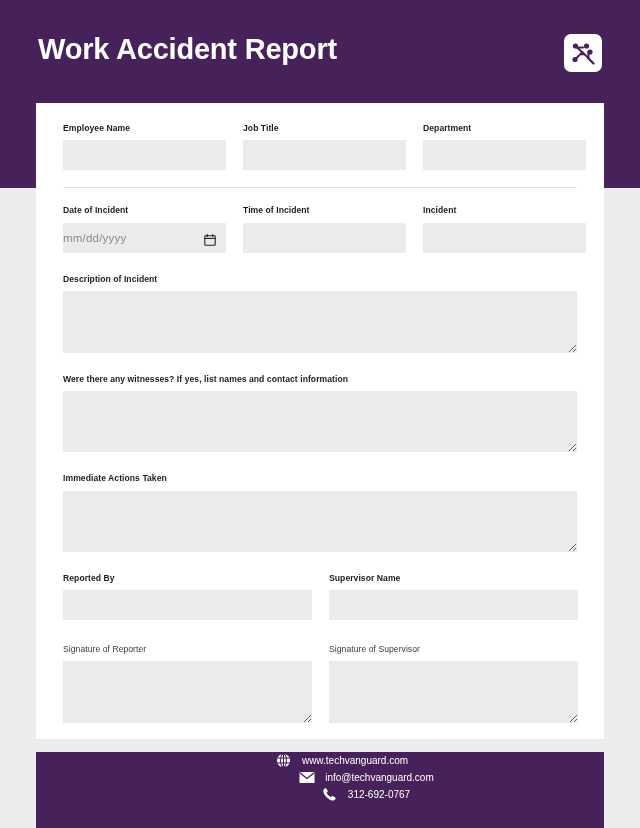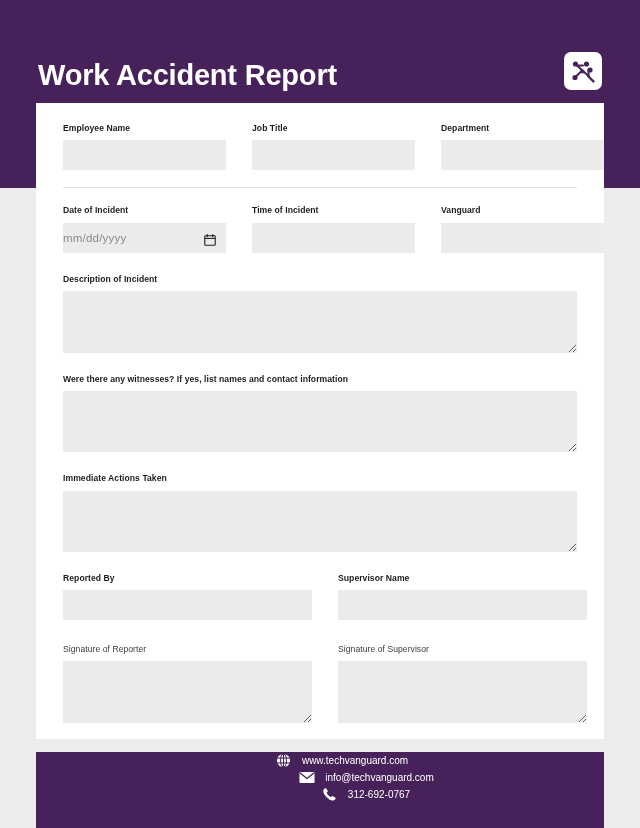--- a/index.html
+++ b/index.html
@@ -29,21 +29,21 @@
     background: #472159;
   }
 
   .header-inner {
     position: absolute;
     left: 38px;
     top: 34px;
     right: 38px;
     height: 56px;
     display: flex;
-    align-items: flex-end;
+    align-items: flex-start;
     justify-content: space-between;
   }
 
   .doc-title {
     color: #ffffff;
     font-size: 29px;
     font-weight: bold;
     letter-spacing: -0.2px;
     line-height: 1.05;
     white-space: nowrap;
@@ -81,21 +81,21 @@
     position: absolute;
     left: 36px;
     top: 103px;
     width: 568px;
     background: #ffffff;
     padding: 20px 27px 16px 27px;
   }
 
   .row {
     display: flex;
-    gap: 26px;
+    gap: 17px;
   }
 
   .field { margin-bottom: 0; }
 
   .field-label {
     font-size: 8.6px;
     font-weight: bold;
     color: #1c1c1c;
     line-height: 1.2;
     letter-spacing: 0.05px;
@@ -260,21 +260,21 @@
               <line x1="8.7" y1="0.6" x2="8.7" y2="2.6" stroke="#1f1f1f" stroke-width="1.1" stroke-linecap="round"></line>
             </svg>
           </span>
         </div>
       </div>
       <div class="field c3">
         <label class="field-label">Time of Incident</label>
         <input class="field-box h-input" type="text" value="" style="">
       </div>
       <div class="field c3">
-        <label class="field-label">Vanguard</label>
+        <label class="field-label">Incident</label>
         <input class="field-box h-input" type="text" value="" style="">
       </div>
     </div>
 
     <div class="gap-md"></div>
 
     <div class="field full">
       <label class="field-label">Description of Incident</label>
       <textarea class="field-box h-area-1" style=""></textarea>
     </div>

